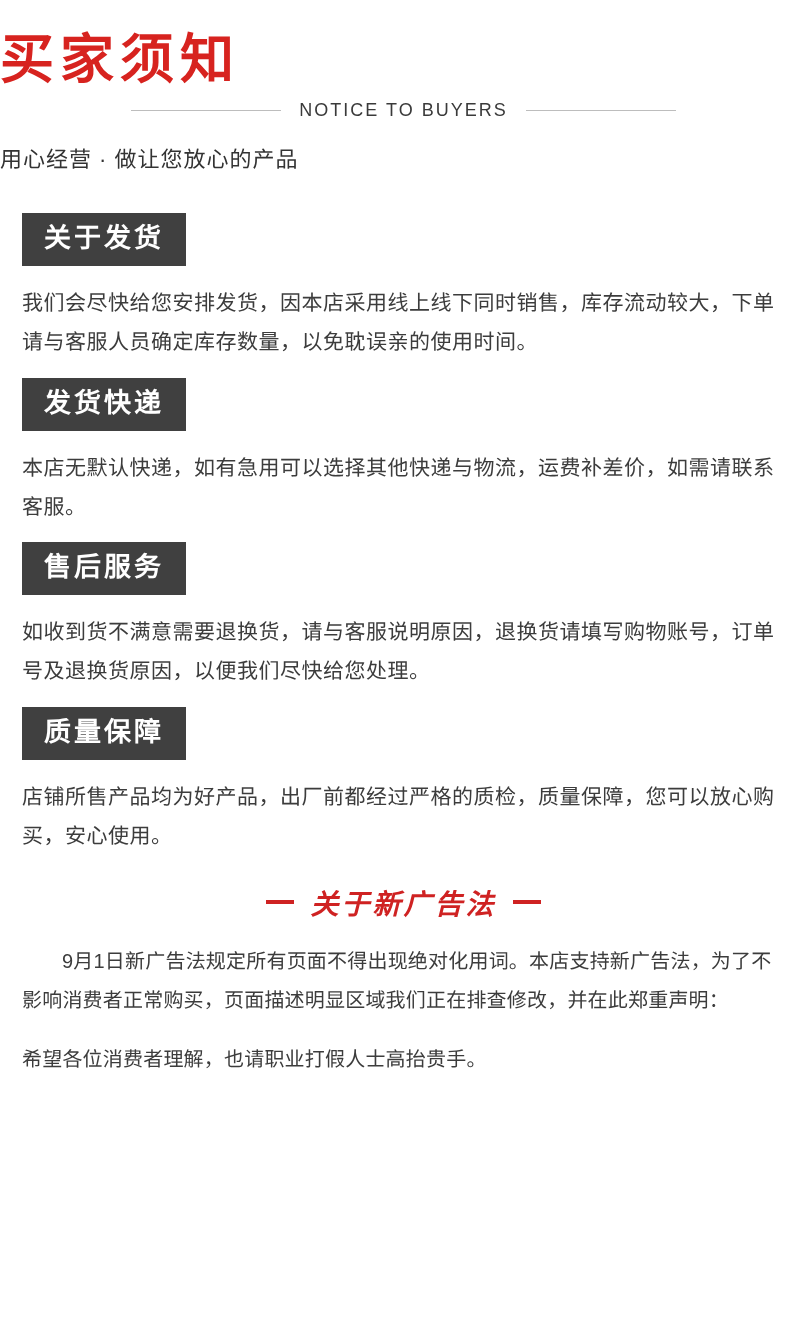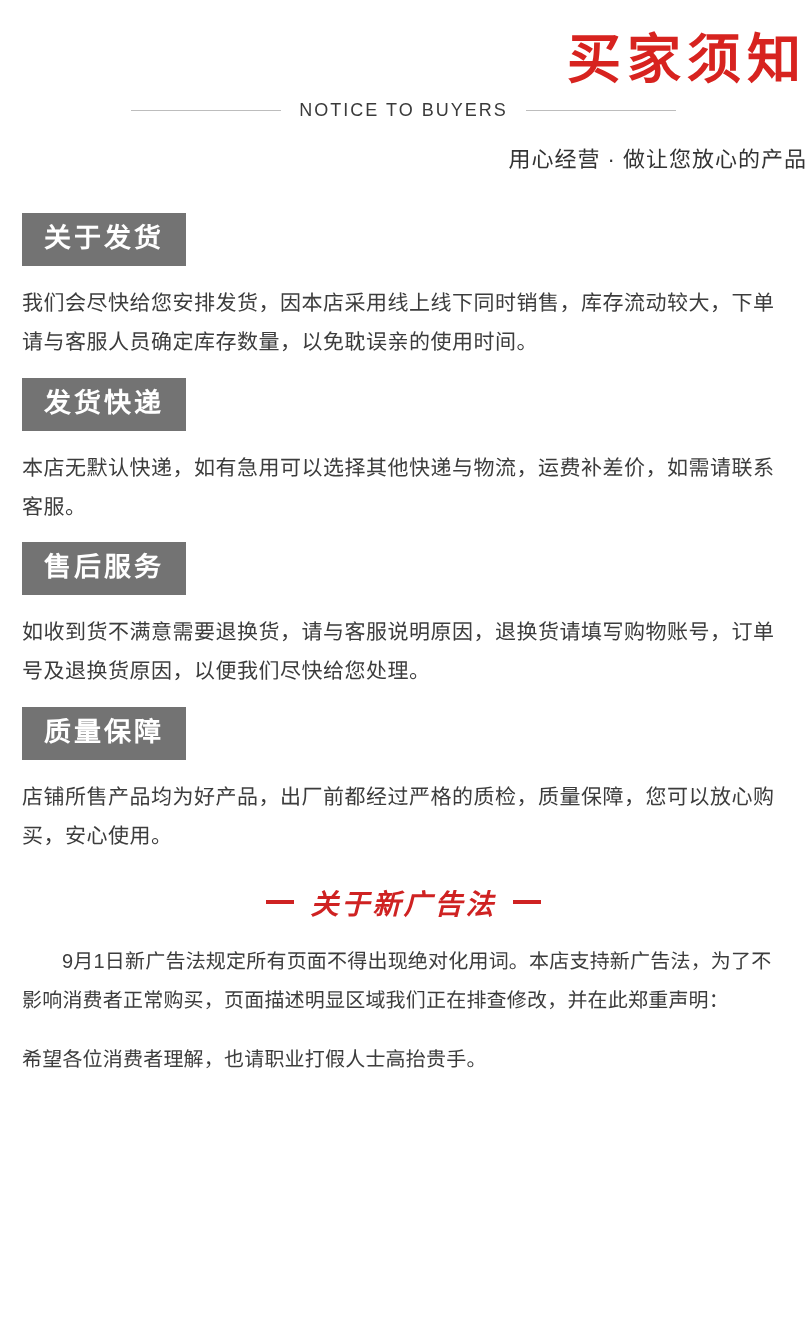--- a/index.html
+++ b/index.html
@@ -17,21 +17,21 @@
   .page {
     width: 807px;
     height: 1319px;
     position: relative;
     box-sizing: border-box;
   }
 
   
   .header {
     padding-top: 28px;
-    text-align: right;
+    text-align: left;
   }
   .main-title {
     font-size: 54px;
     font-weight: bold;
     color: #d7231f;
     letter-spacing: 6px;
     line-height: 1.15;
     margin: 0;
   }
   .subtitle-row {
@@ -65,21 +65,21 @@
   
   .sections {
     margin-top: 40px;
     padding: 0 22px;
   }
   .section {
     margin-bottom: 16px;
   }
   .sec-badge {
     display: inline-block;
-    background: #737373;
+    background: #404040;
     color: #ffffff;
     font-size: 27px;
     font-weight: bold;
     letter-spacing: 3px;
     padding: 12px 22px 14px 22px;
     line-height: 1;
   }
   .sec-body {
     margin-top: 18px;
     font-size: 21px;

